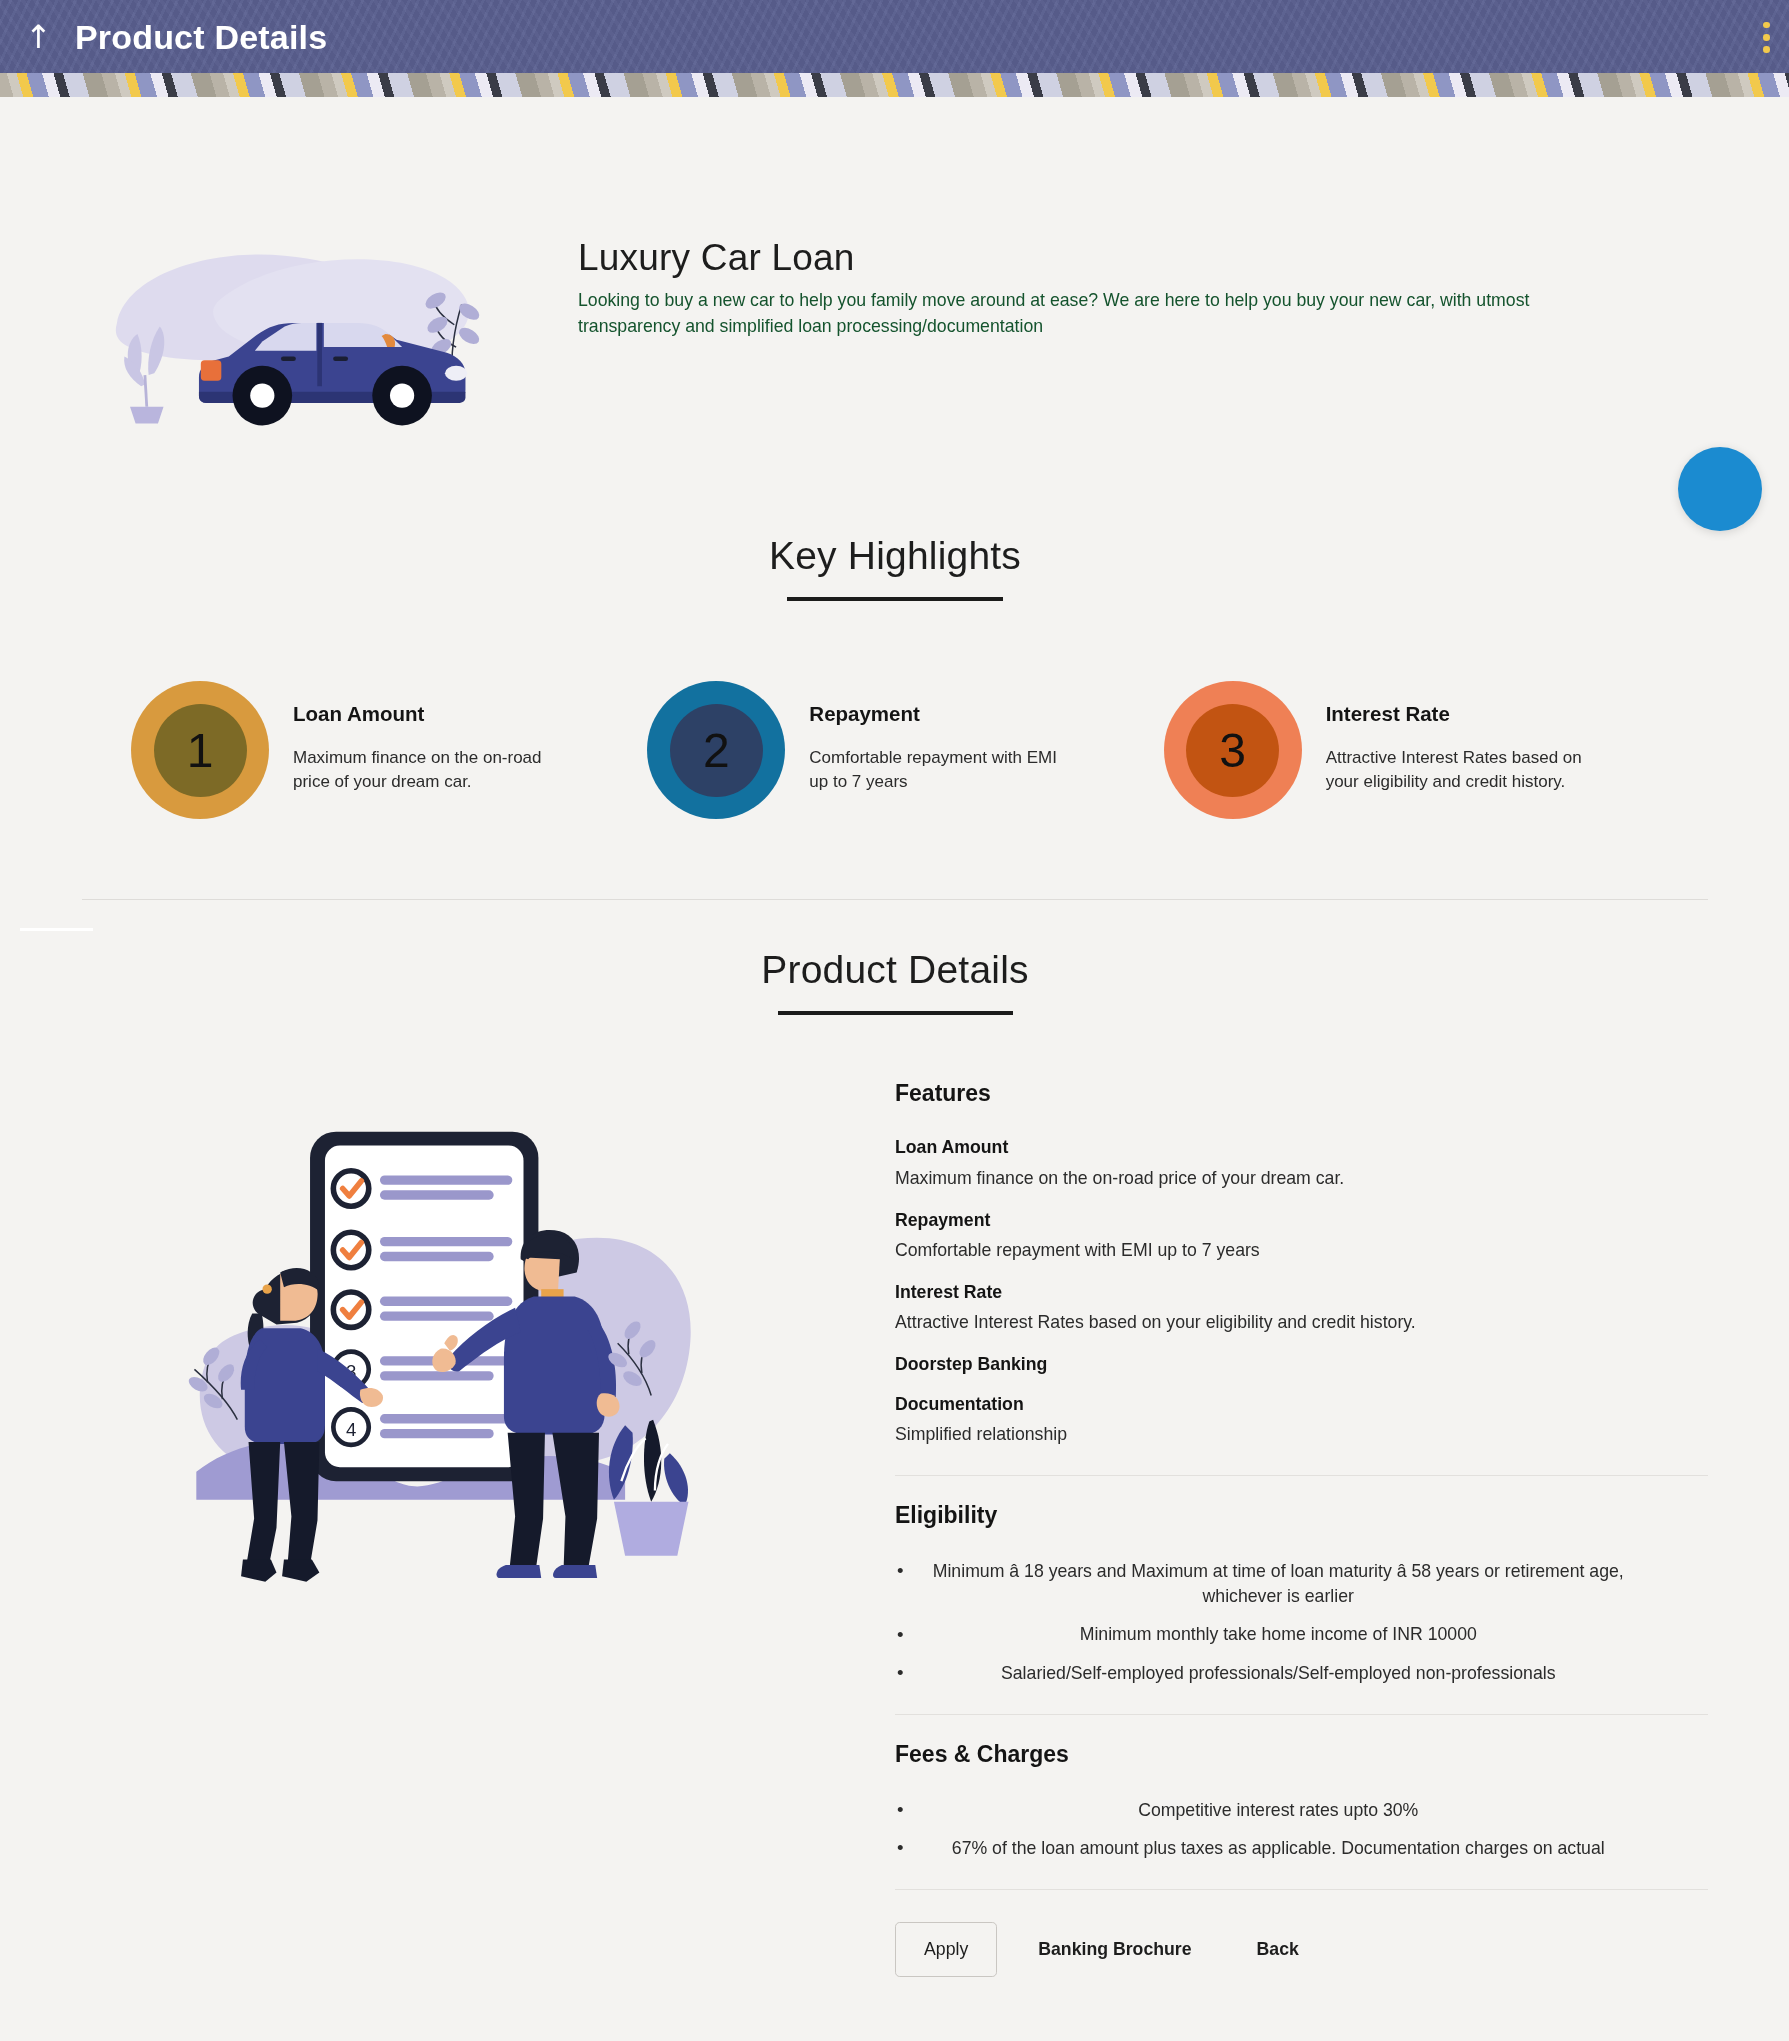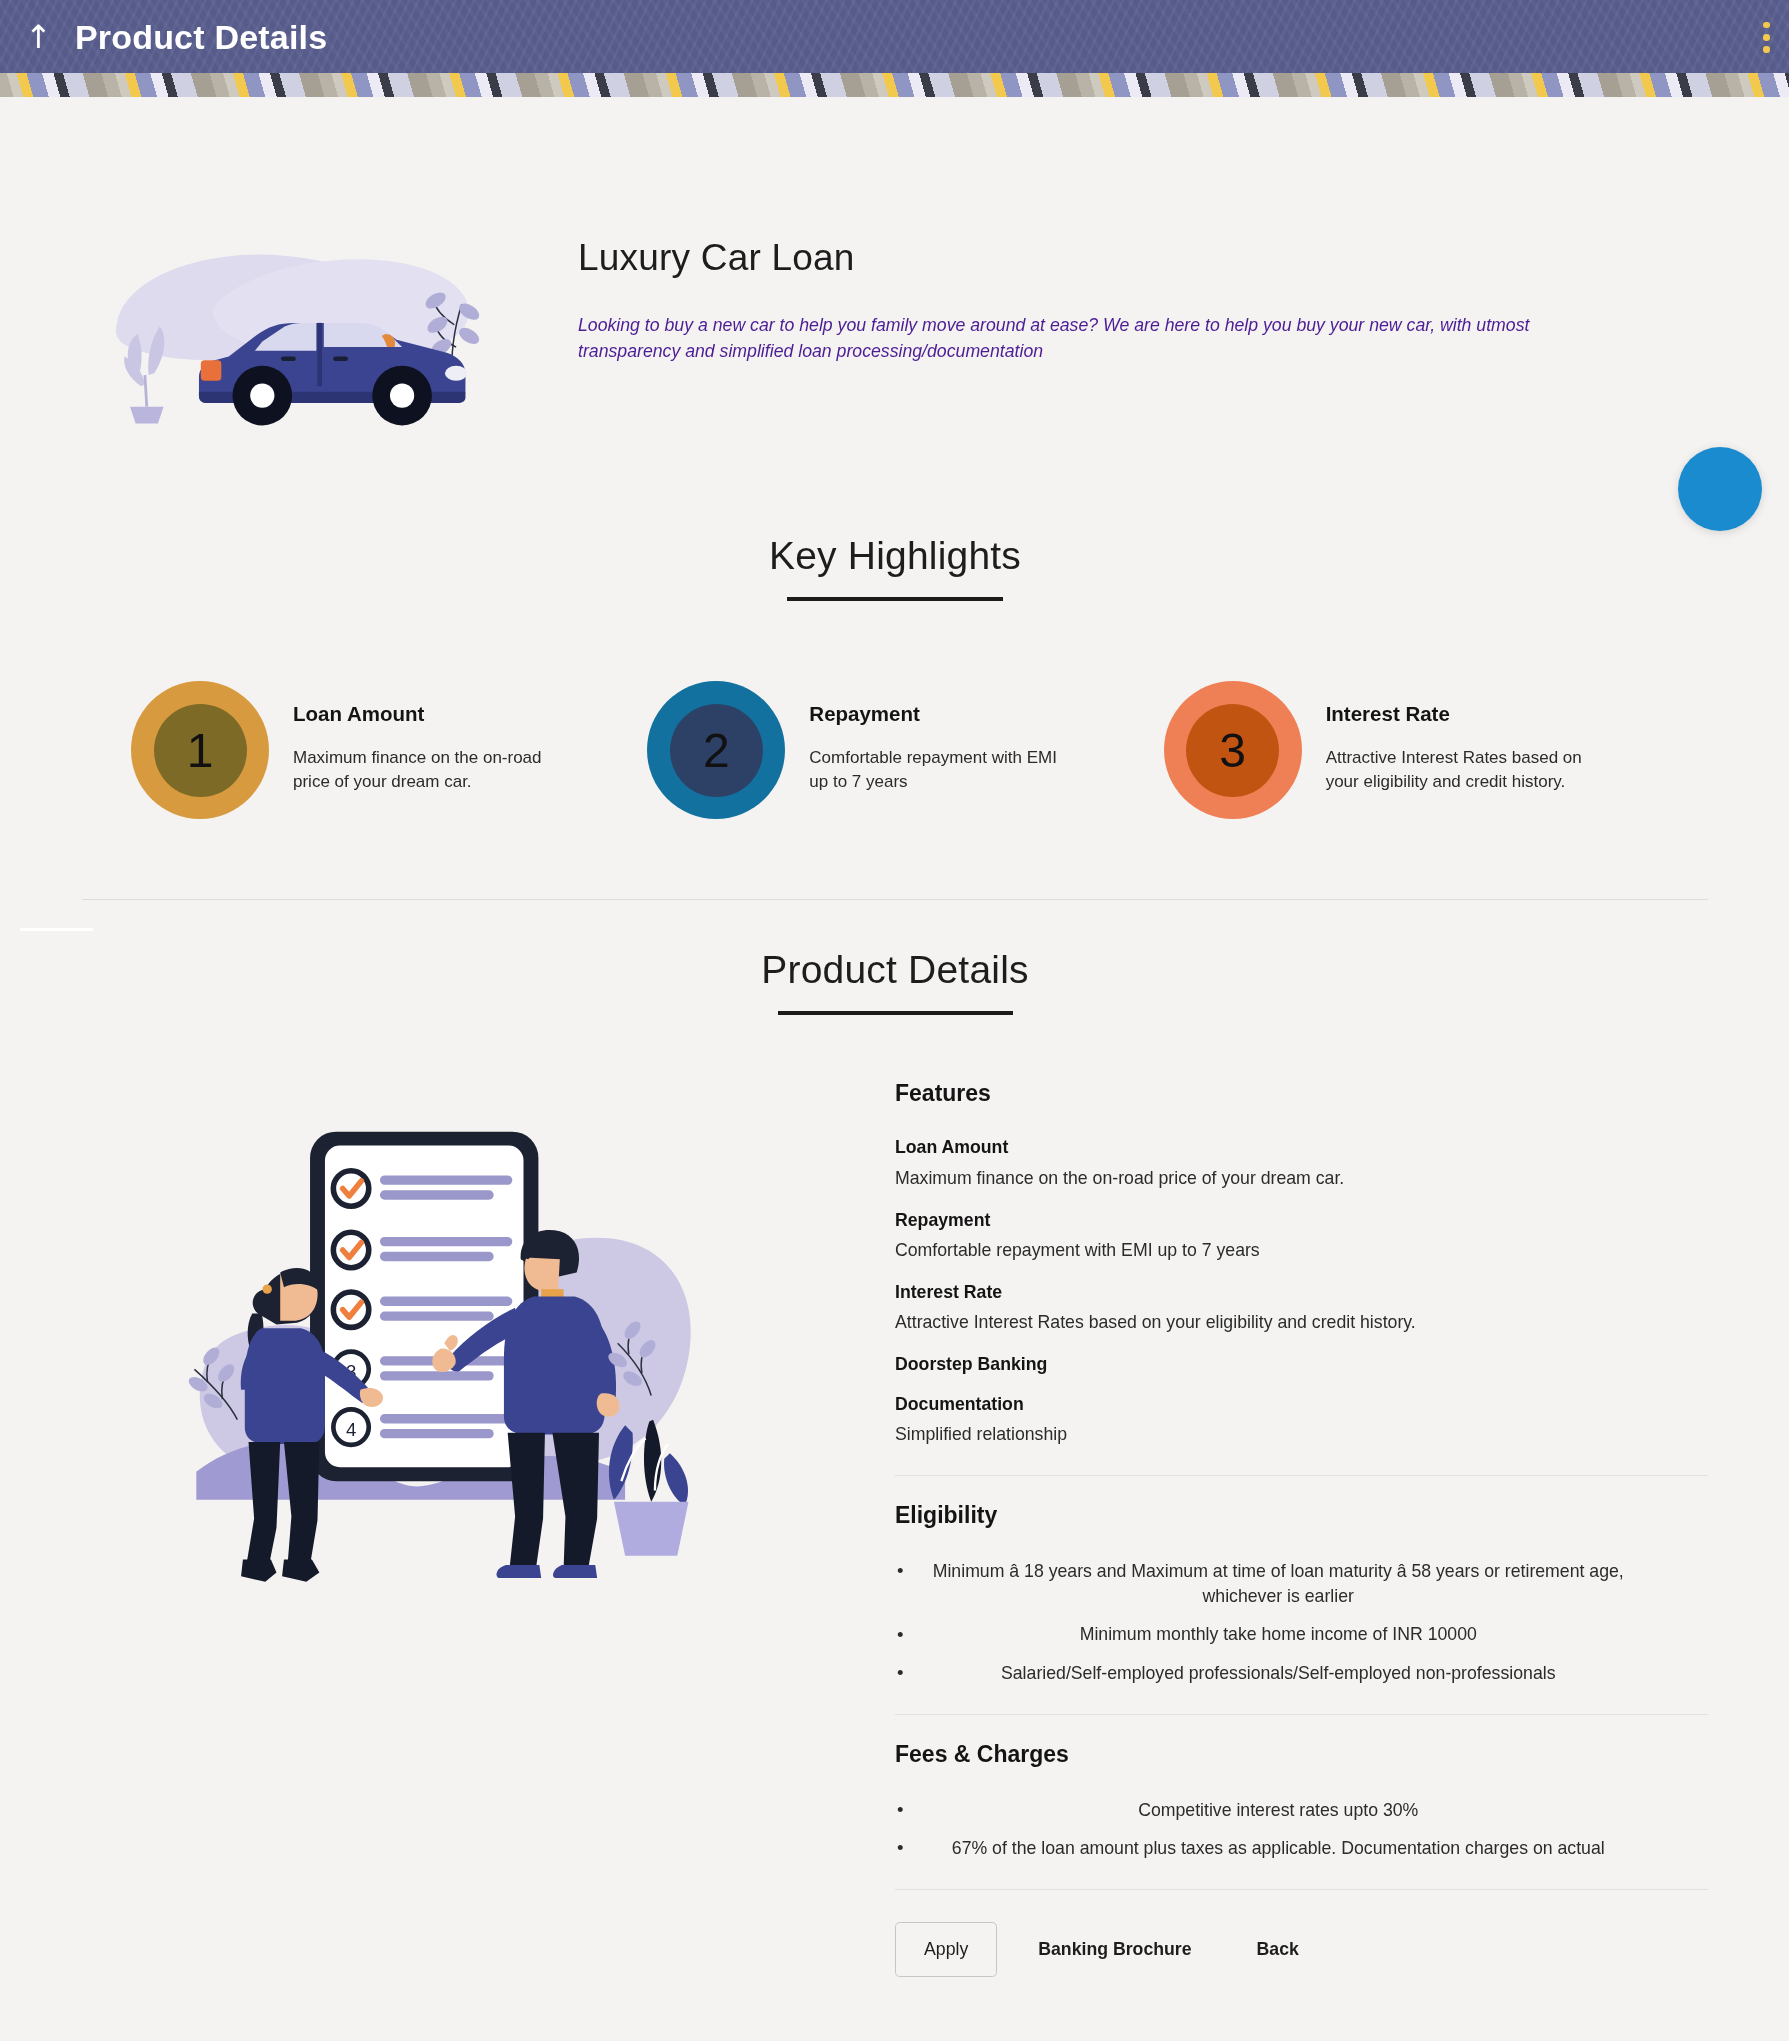--- a/index.html
+++ b/index.html
@@ -95,28 +95,27 @@
     display: flex;
     justify-content: center;
     padding-left: 9.3px;
   }
   .hero-text { flex: 1; padding-right: 112px; }
   .hero-title {
     font-size: 37px;
     font-weight: normal;
     color: #1d1d1d;
     letter-spacing: 0.2px;
-    margin-bottom: 34px;
+    margin-bottom: 9px;
   }
   .hero-desc {
     font-size: 17.7px;
     line-height: 1.45;
-    color: #4c1d95;
+    color: #14532d;
     max-width: 988px;
-    font-style: italic;
   }
 
   .blue-blob {
     position: absolute;
     right: 28px;
     top: 350px;
     width: 84px; height: 84px;
     border-radius: 50%;
     background: #1b8bd0;
     box-shadow: 0 1.9px 9.3px rgba(0,0,0,.13);

